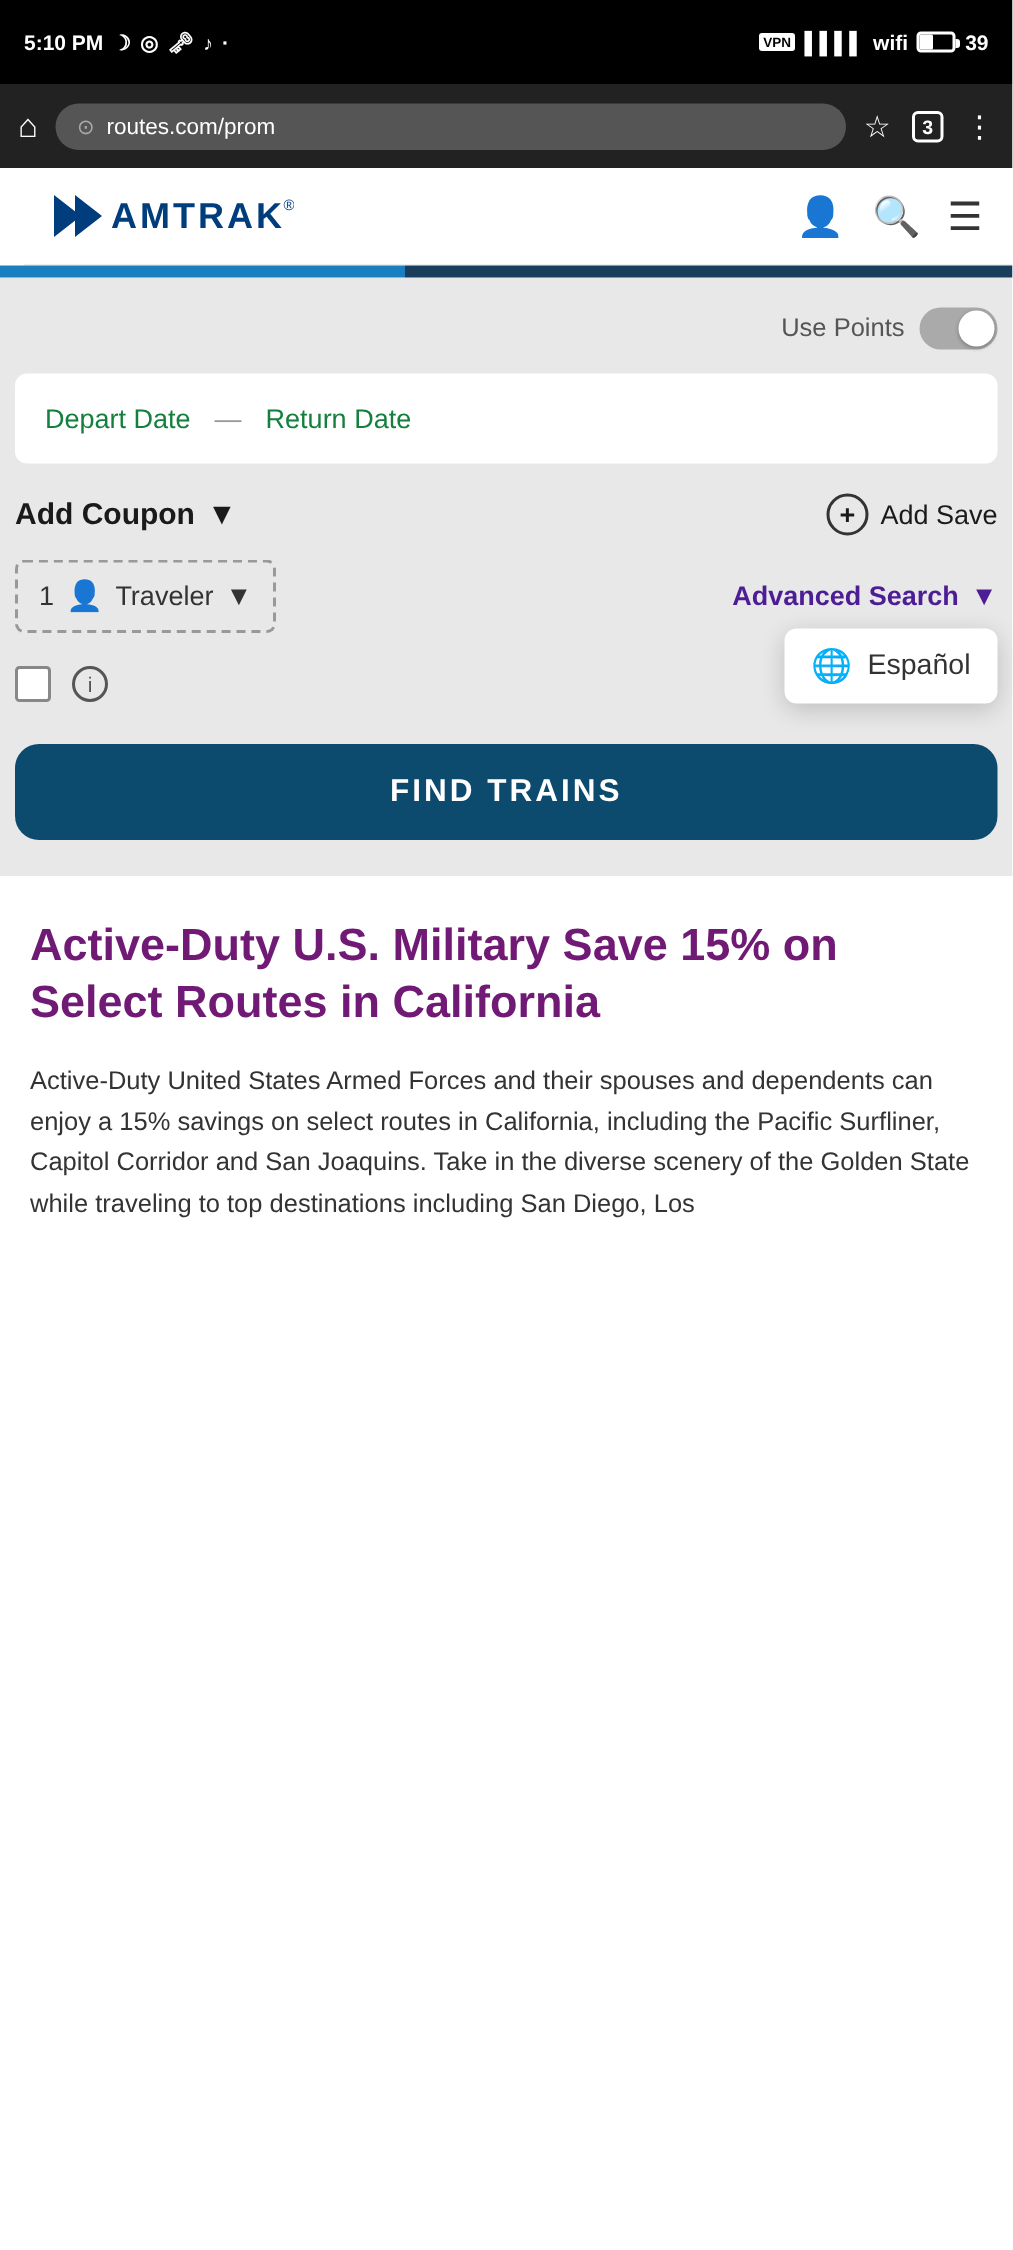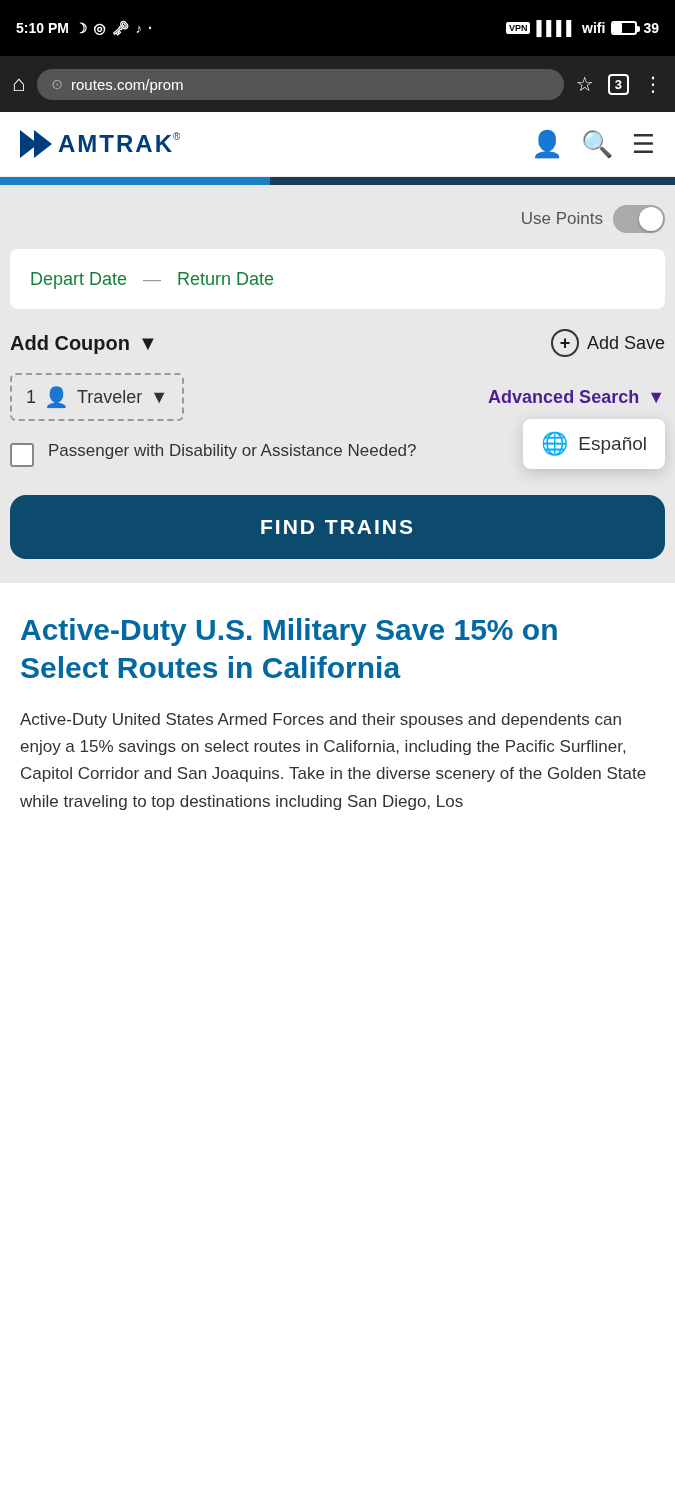--- a/index.html
+++ b/index.html
@@ -90,20 +90,21 @@
     }
 
     
     .amtrak-header {
       background: #fff;
       padding: 14px 20px;
       display: flex;
       align-items: center;
       justify-content: space-between;
       border-bottom: 1px solid #eee;
+      margin-left: 16px;
     }
     .header-icons { display: flex; align-items: center; gap: 18px; color: #333; font-size: 24px; }
 
     
     .progress-bar {
       height: 8px;
       display: flex;
     }
     .progress-blue { background: #1a7fc1; flex: 2; }
     .progress-dark { background: #1a3d5c; flex: 3; }
@@ -331,21 +332,21 @@
     }
 
     
     .article-section {
       padding: 28px 20px 20px;
       background: #fff;
     }
     .article-title {
       font-size: 30px;
       font-weight: bold;
-      color: #0369a1;
+      color: #701a75;
       line-height: 1.25;
       margin-bottom: 20px;
     }
     .article-body {
       font-size: 17px;
       color: #333;
       line-height: 1.6;
     }
 
     
@@ -459,21 +460,20 @@
 
     <div class="espanol-tooltip">
       <span class="globe-icon">🌐</span>
       <span>Español</span>
     </div>
   </div>
 
   
   <div class="disability-row">
     <div class="checkbox-box"></div>
-    <span class="disability-text">Passenger with Disability or Assistance Needed?</span>
     <div class="info-icon">i</div>
   </div>
 
   
   <button class="find-trains-btn">FIND TRAINS</button>
 
 </div>
 
 <div class="article-section">
   <h1 class="article-title">Active-Duty U.S. Military Save 15% on Select Routes in California</h1>

